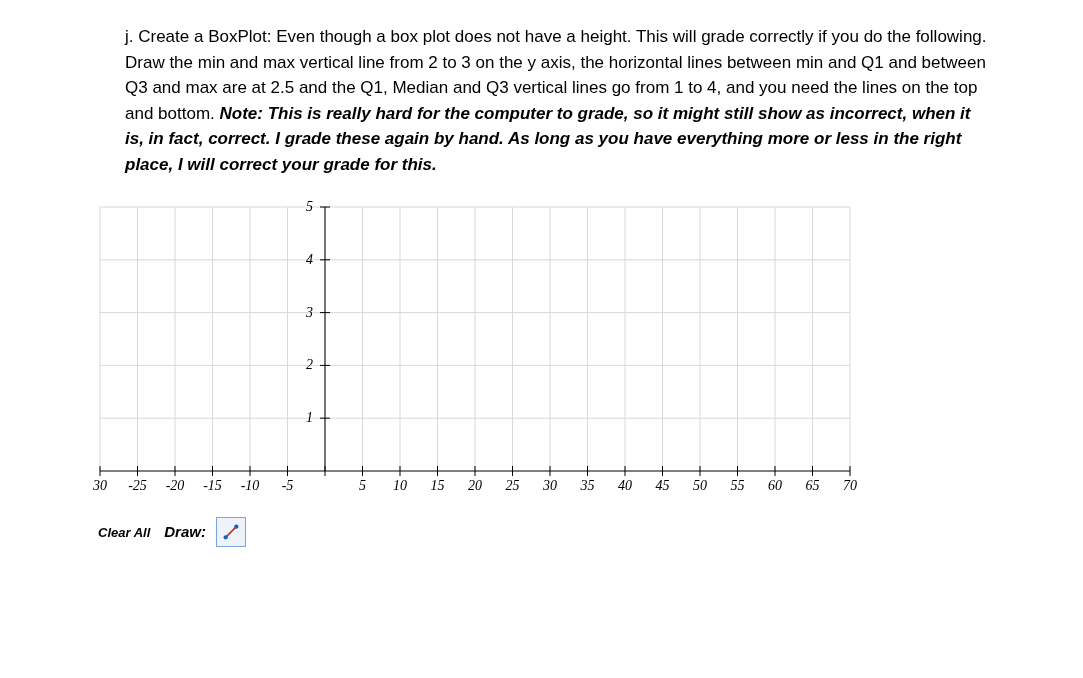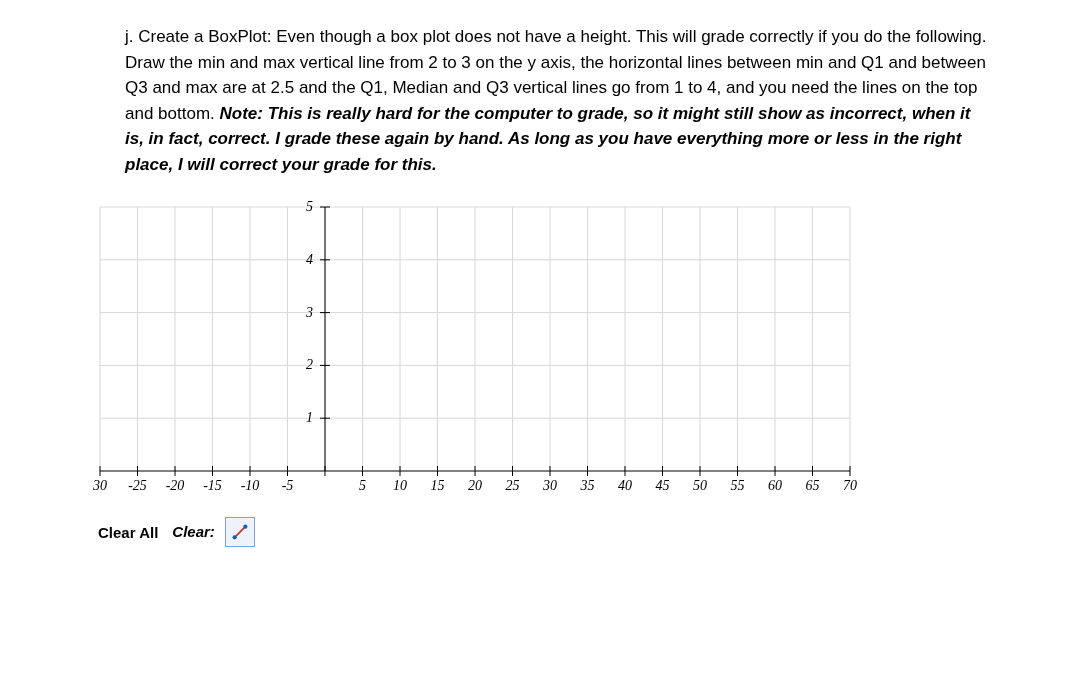--- a/index.html
+++ b/index.html
@@ -40,21 +40,22 @@
     .controls {
       display: flex;
       align-items: center;
       gap: 10px;
       padding-left: 4px;
     }
     .btn-clear {
       border: none;
       background: transparent;
       font-weight: 700;
-      font-size: 15px;
+      font-style: italic;
+      font-size: 13px;
       cursor: pointer;
       padding: 4px 4px;
     }
     .draw-label {
       font-weight: 700;
       font-style: italic;
       font-size: 15px;
     }
     .btn-draw {
       width: 30px;
@@ -156,21 +157,21 @@
         <line x1="230" y1="58.79999999999999" x2="240" y2="58.79999999999999" stroke="#000" stroke-width="1"></line>
         <text x="223" y="62.79999999999999" text-anchor="end" class="tick-label-y">4</text>
         <line x1="230" y1="6" x2="240" y2="6" stroke="#000" stroke-width="1"></line>
         <text x="223" y="10" text-anchor="end" class="tick-label-y">5</text>
       </g>
   </svg>
 </div>
 
 <div class="controls">
   <button class="btn-clear">Clear All</button>
-  <span class="draw-label">Clear:</span>
+  <span class="draw-label">Draw:</span>
   <button class="btn-draw">
     <svg viewBox="0 0 18 18">
       <line x1="3" y1="15" x2="15" y2="3" stroke="#c0392b" stroke-width="2"></line>
       <circle cx="3" cy="15" r="2.4" fill="#1560bd"></circle>
       <circle cx="15" cy="3" r="2.4" fill="#1560bd"></circle>
     </svg>
   </button>
 </div>
 
 </body></html>

